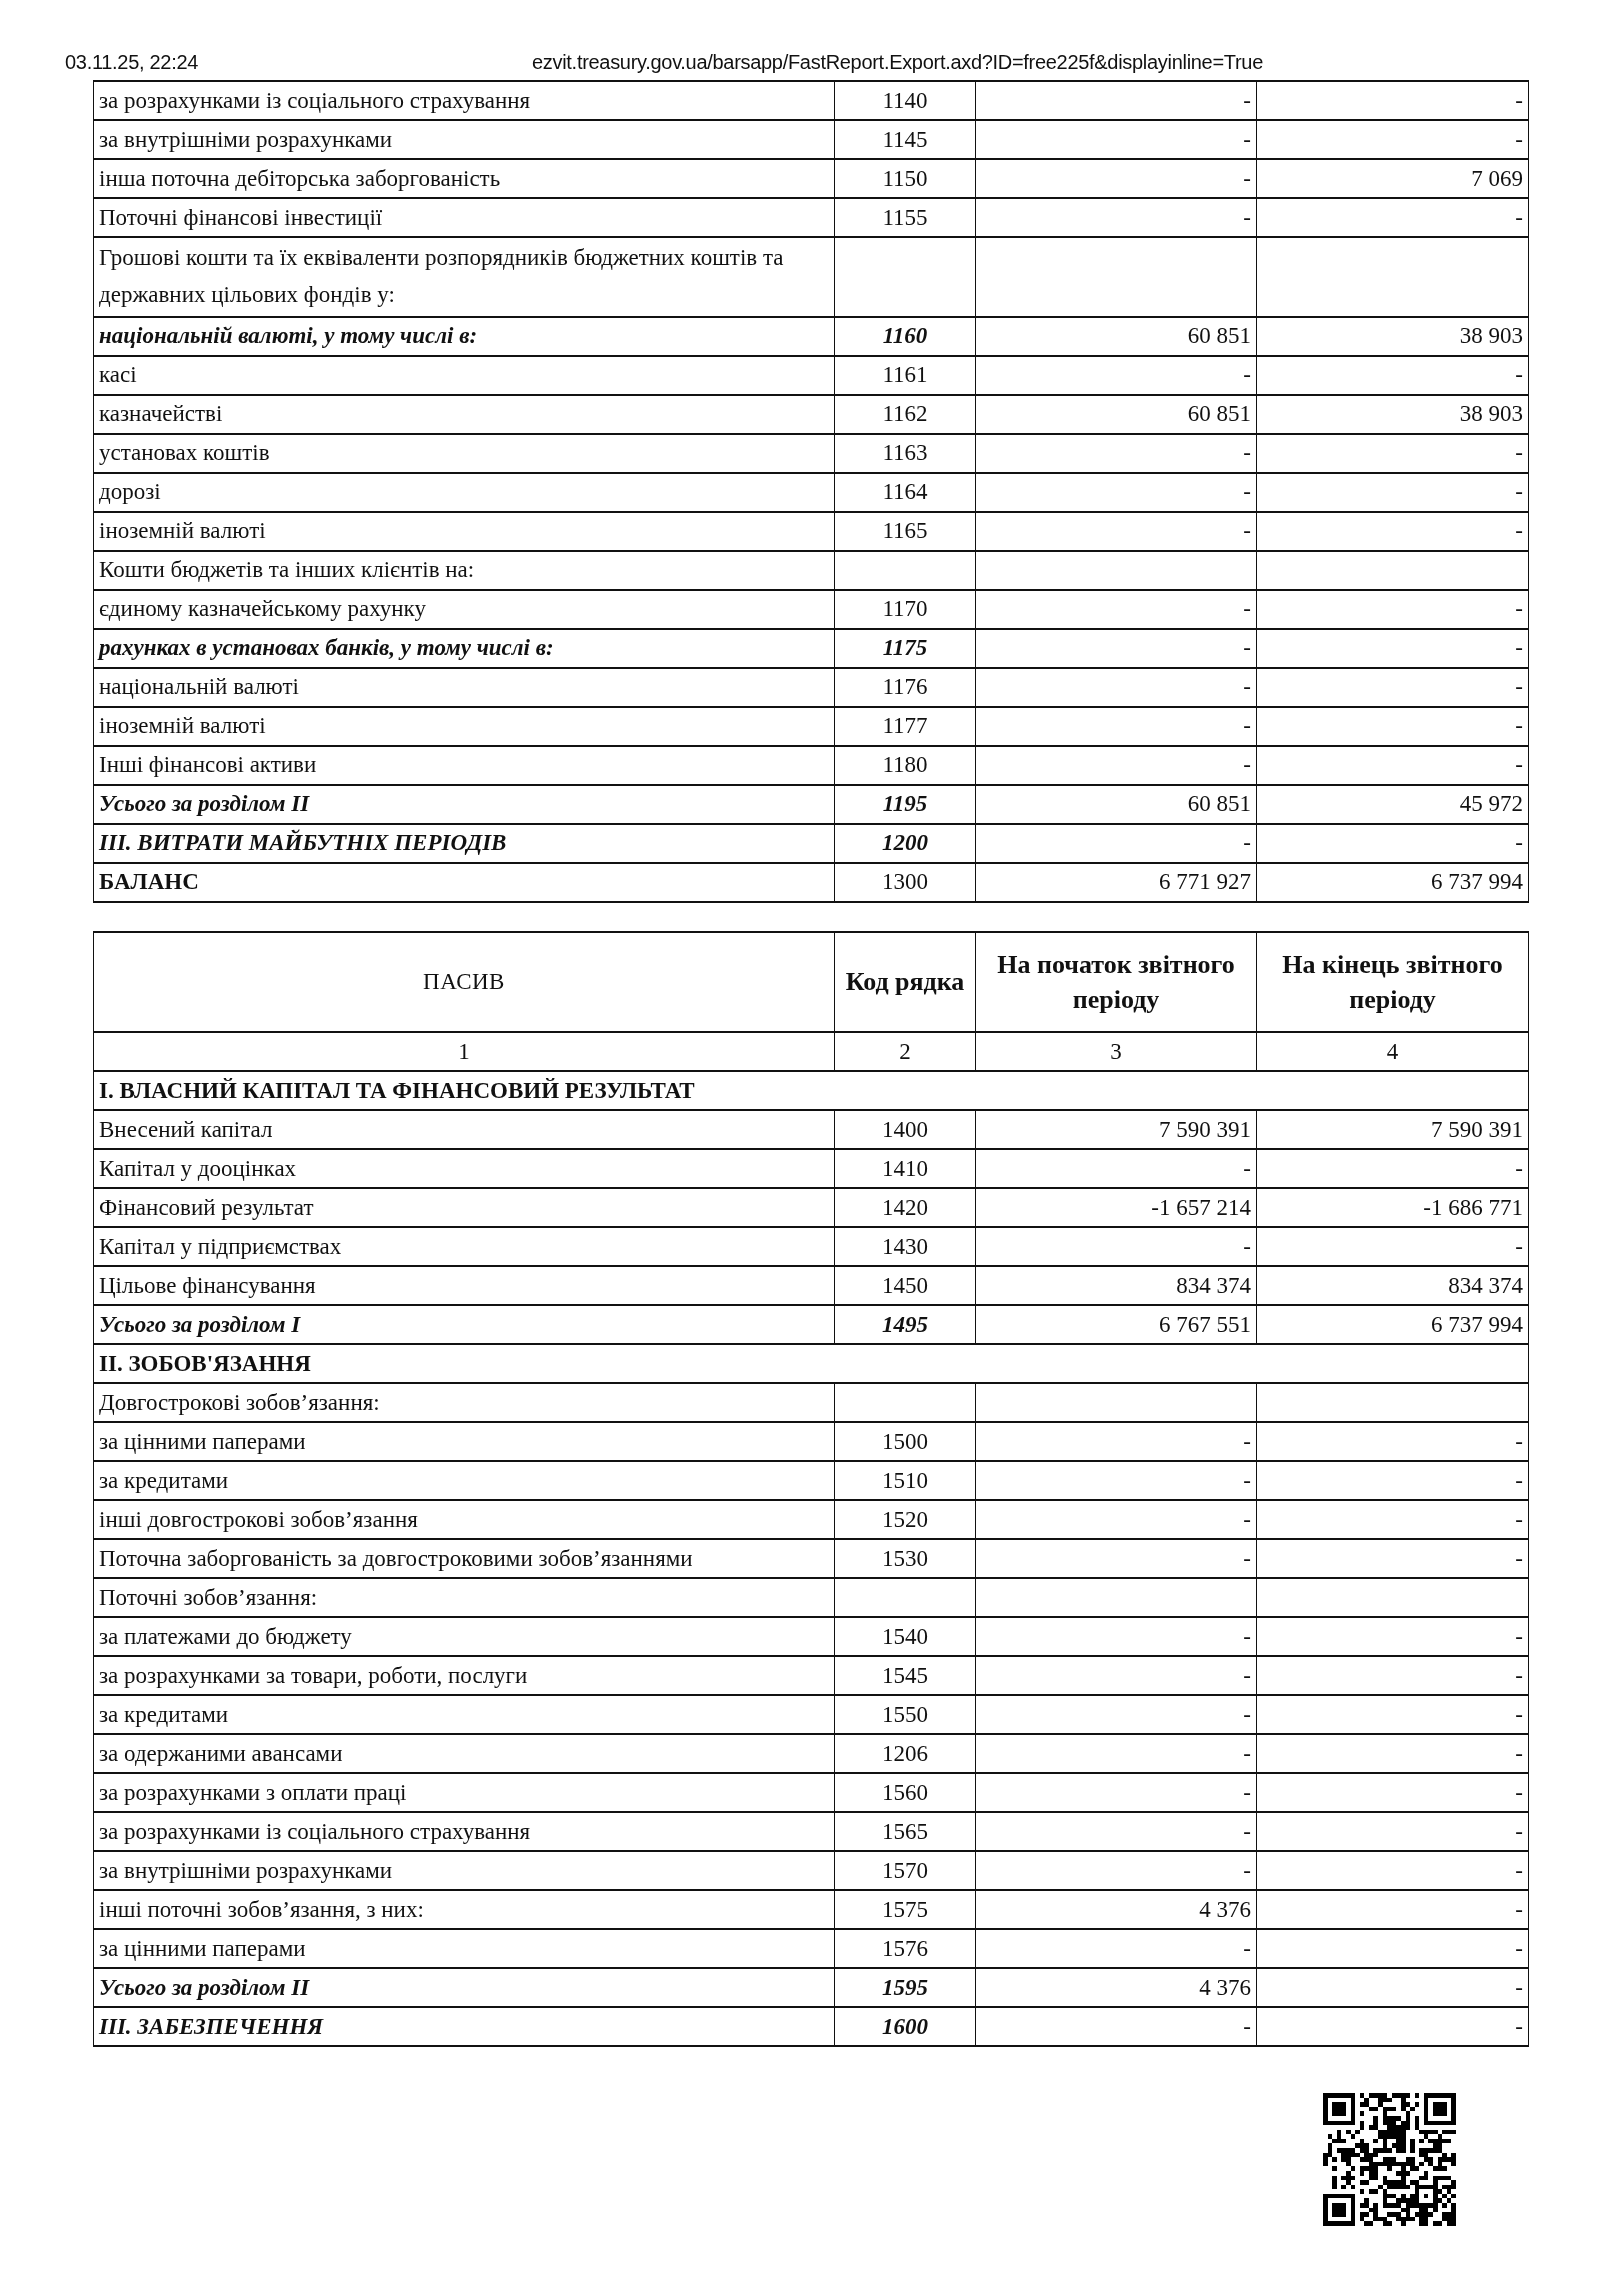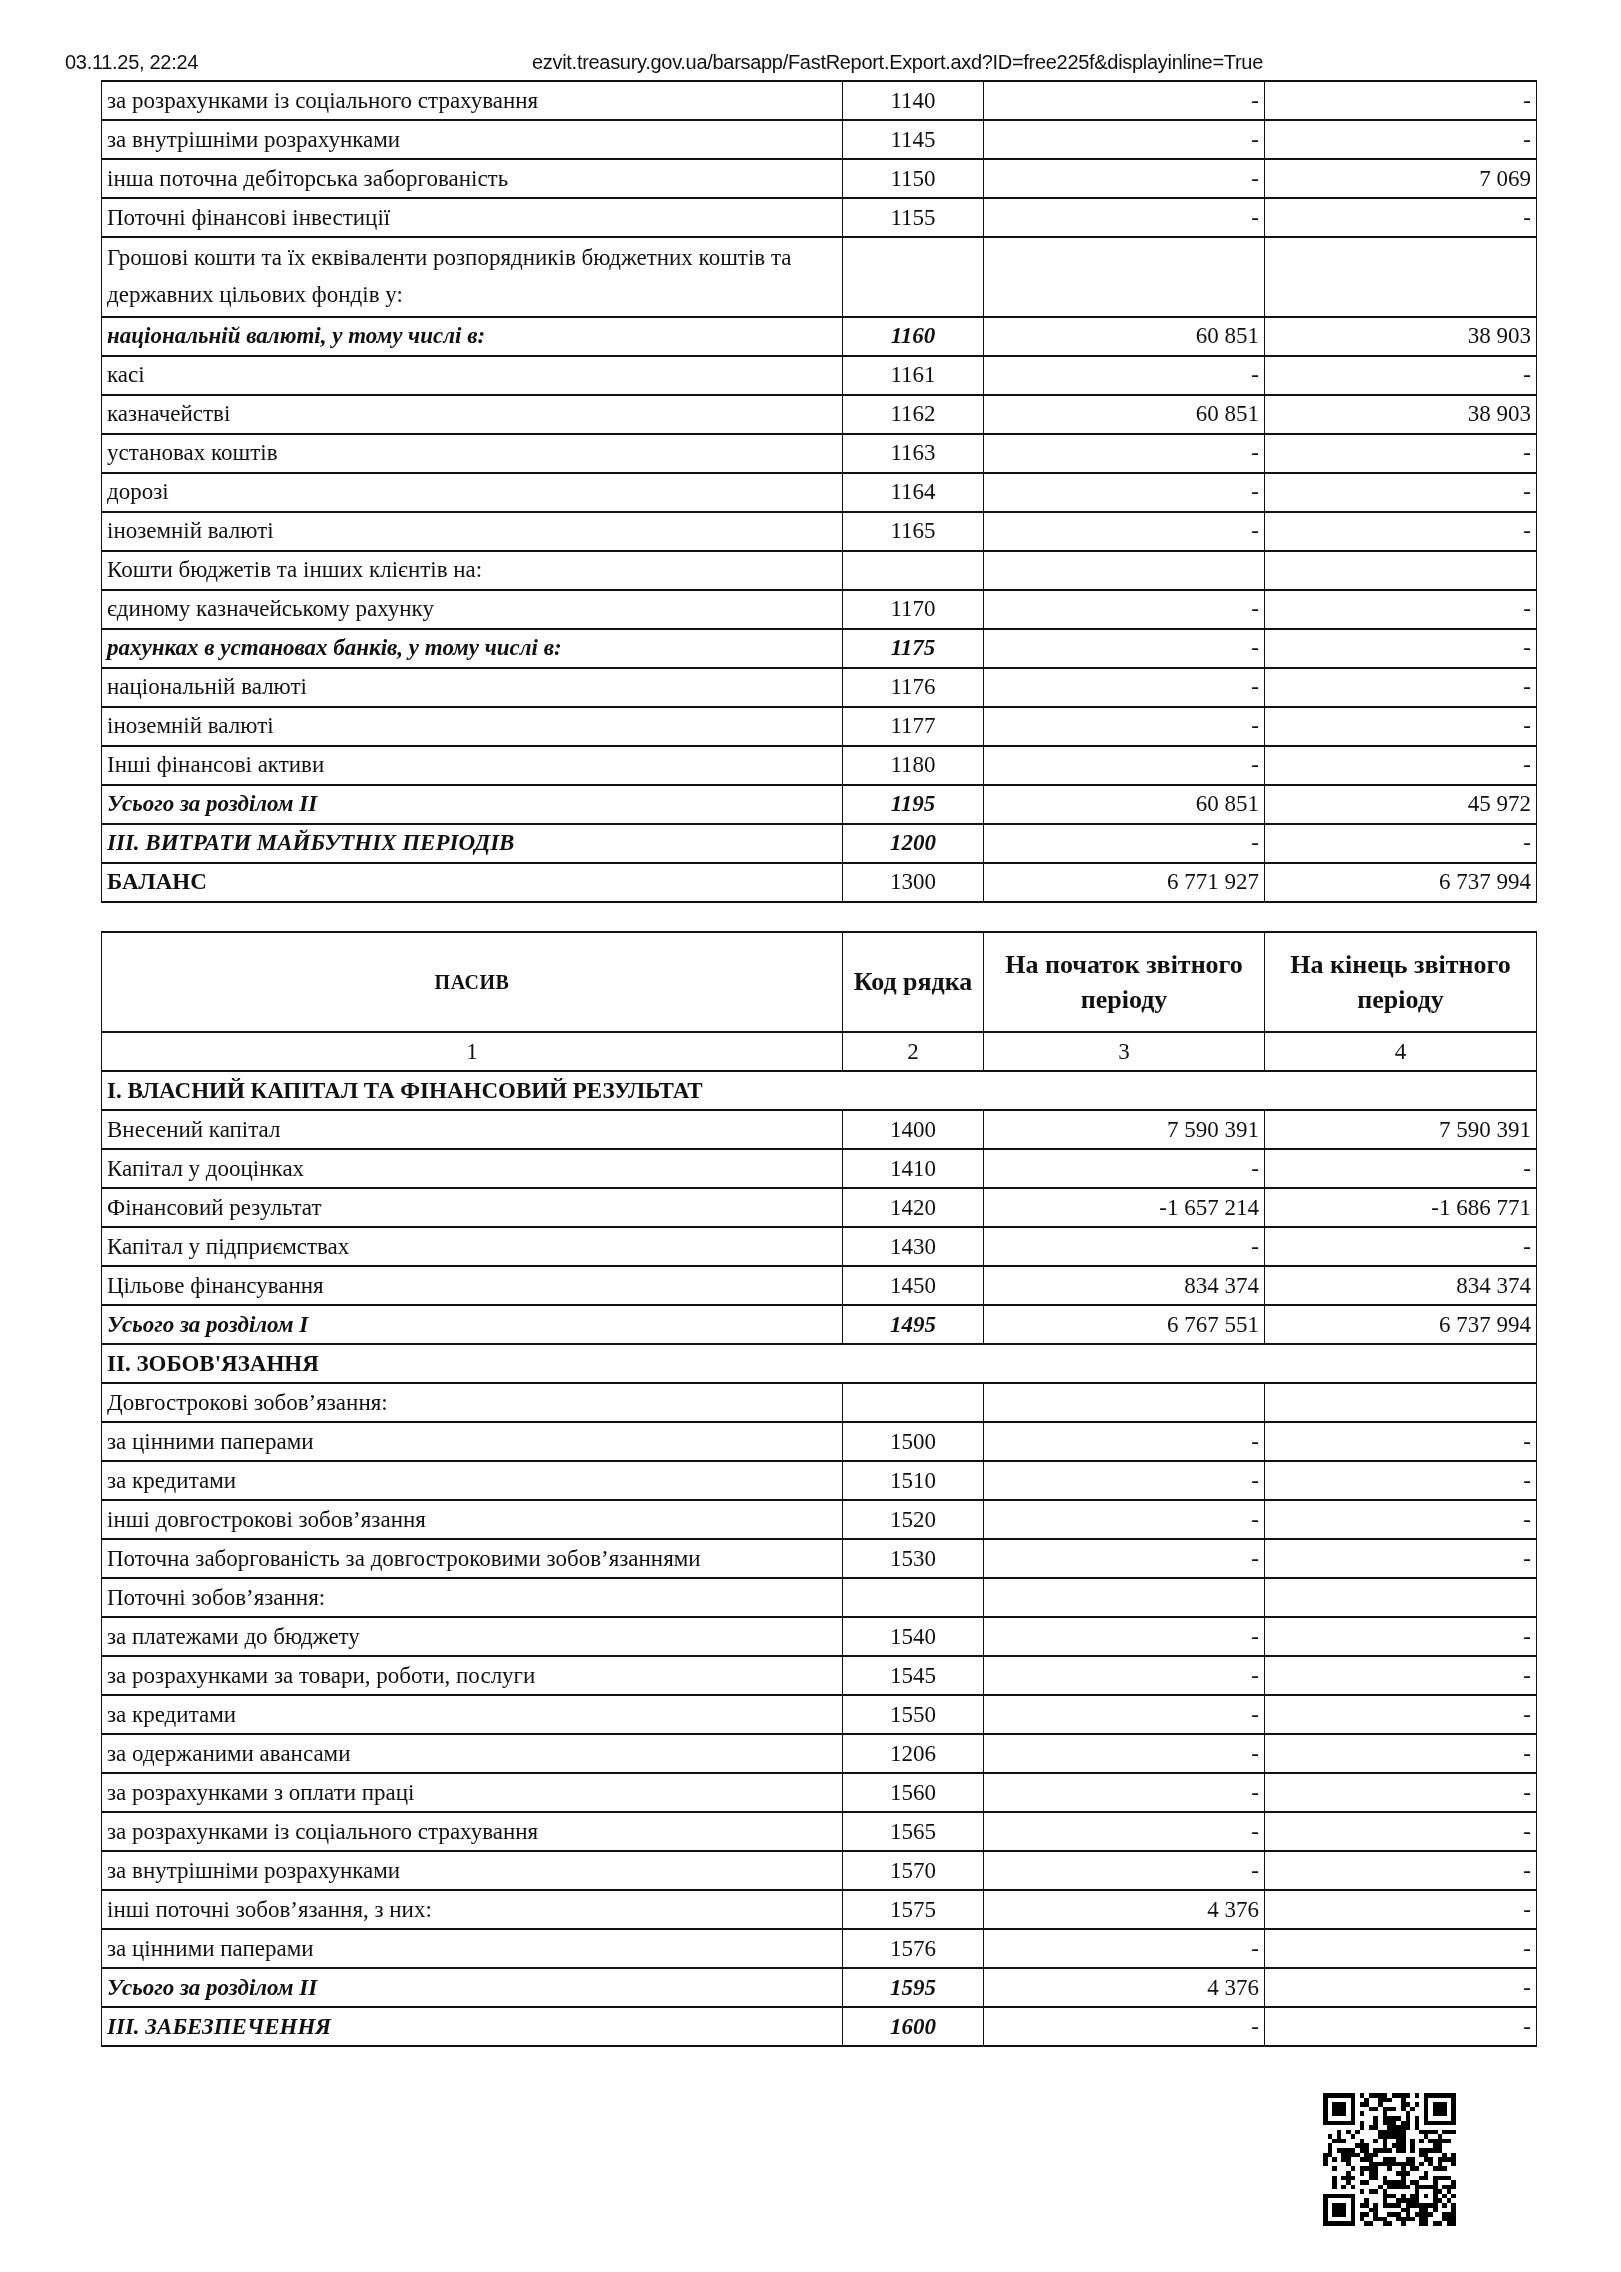--- a/index.html
+++ b/index.html
@@ -8,41 +8,41 @@
     font-family: "Liberation Serif", "DejaVu Serif", serif; color: #111;
   }
   .hdr {
     position: absolute; top: 51px; font-family: "Liberation Sans", "DejaVu Sans", sans-serif;
     font-size: 20px; color: #111; letter-spacing: -0.3px;
   }
   .hdr.date { left: 65px; }
   .hdr.url { left: 532px; }
   table.bal {
     position: absolute; left: 93px; width: 1434px;
-    border-collapse: collapse; table-layout: fixed; margin-left: 8px;
+    border-collapse: collapse; table-layout: fixed;
   }
   table.bal td {
     border-left: 1.5px solid #111; border-right: 1.5px solid #111;
     border-top: 2.5px solid #111; border-bottom: 2.5px solid #111;
     font-size: 23px; line-height: 1.2; padding: 2px 5px;
     vertical-align: middle; overflow: hidden; white-space: nowrap;
   }
   table.bal tr { height: 39px; }
   table.bal tr.tall { height: 77px; }
   table.bal tr.tall td.label { white-space: normal; line-height: 1.6; }
   td.code { text-align: center; }
   td.num { text-align: right; padding-right: 3px; }
   td.label { text-align: left; }
   .it td.label, .it td.code { }
   .bi td.label, .bi td.code { font-style: italic; font-weight: bold; }
   .b td.label { font-weight: bold; }
   .secrow td { font-weight: bold; font-size: 24px; }
   table.bal tr.head { height: 100px; }
   table.bal tr.head td { text-align: center; font-weight: bold; font-size: 26px; line-height: 1.35; white-space: normal; }
-  table.bal tr.head td.passiv { font-weight: bold; font-size: 20px; letter-spacing: 0.5px; }
+  table.bal tr.head td.passiv { font-weight: normal; font-size: 23px; letter-spacing: 0.5px; }
   table.bal tr.colnum td { text-align: center; font-size: 23px; }
   col.c1 { width: 741px; }
   col.c2 { width: 141px; }
   col.c3 { width: 281px; }
   col.c4 { width: 272px; }
   .qr {
     position: absolute; left: 1323px; top: 2093px; width: 133px; height: 133px;
   }
   .qr svg { width: 100%; height: 100%; display: block; }
 </style>

